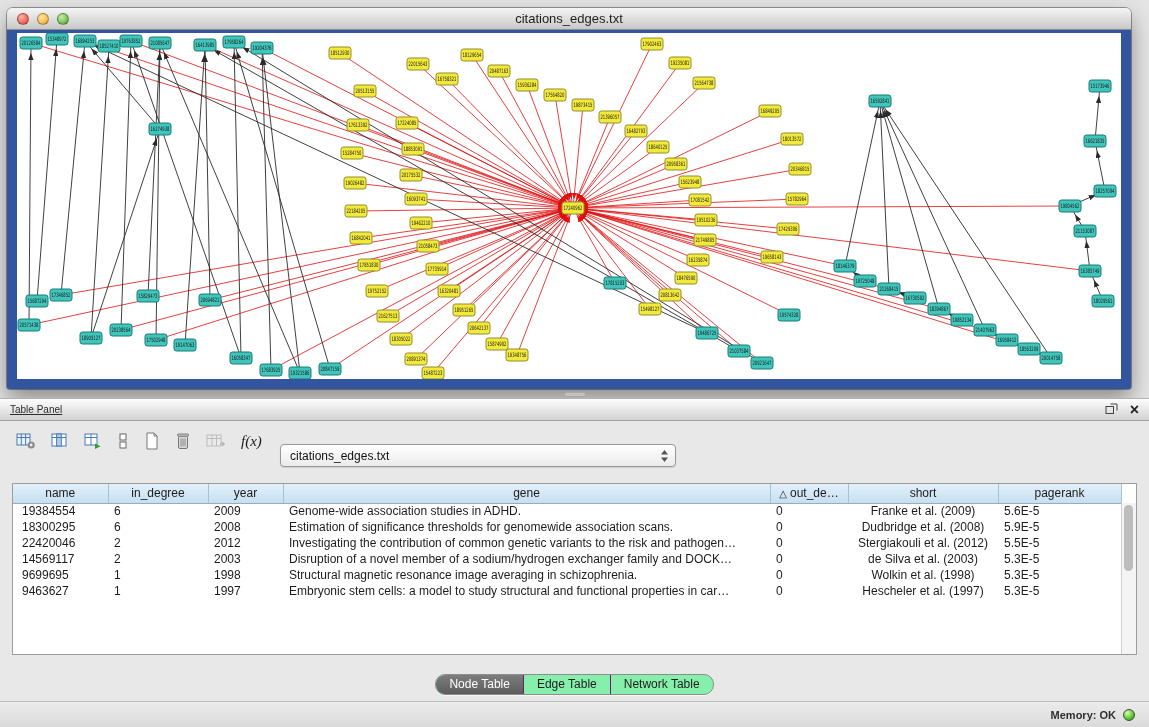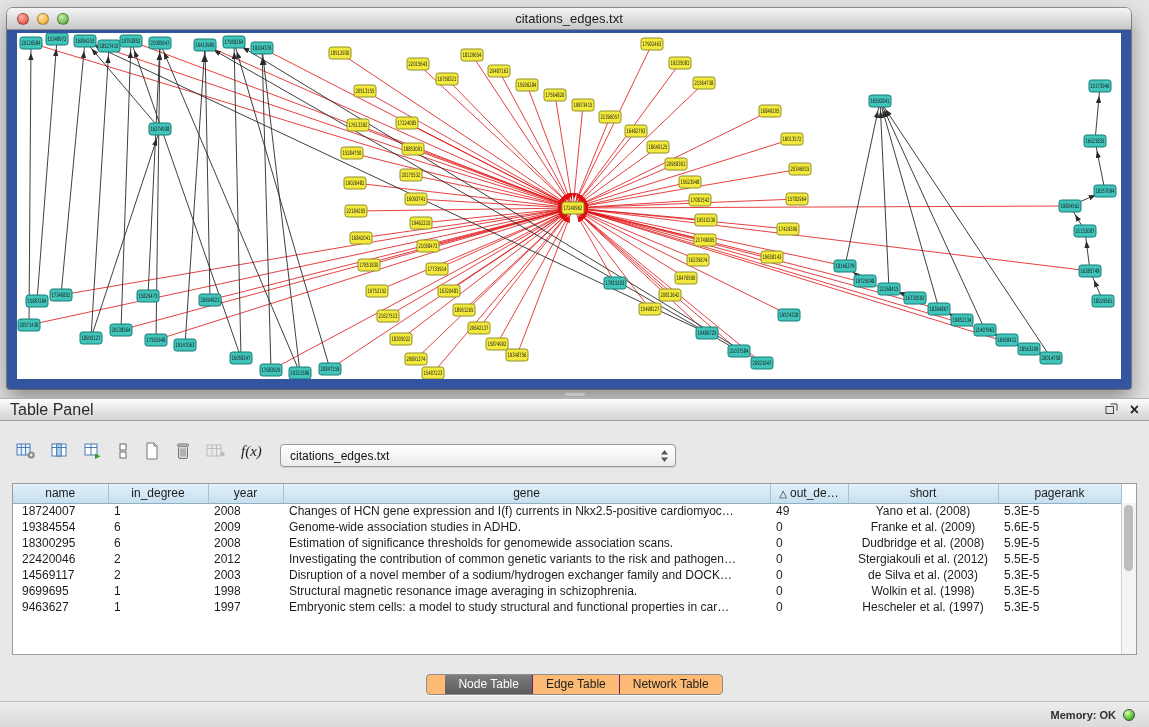--- a/index.html
+++ b/index.html
@@ -30,26 +30,26 @@
   .canvas svg{display:block;}
   
   .splitter{position:absolute;left:564px;top:392px;width:22px;height:5px;border-radius:3px;background:#c2c2c2;border:1px solid #a8a8a8;box-sizing:border-box;}
   
   .panel-header{
     position:absolute;left:0;top:398px;width:1149px;height:23px;box-sizing:border-box;
     background:linear-gradient(#fdfdfd,#d2d2d2);
     border-top:1px solid #b2b2b2;border-bottom:1px solid #a3a3a3;
     display:flex;align-items:center;padding:0 10px;
   }
-  .panel-title{font-size:16px;color:#2c2c2c;}
+  .panel-title{font-size:10px;color:#2c2c2c;text-decoration:underline;}
   .panel-header-icons{margin-left:auto;display:flex;gap:12px;align-items:center;}
   .ph-close{font-size:16px;font-weight:bold;color:#222;line-height:12px;cursor:default;}
   .panel-body{position:absolute;left:0;top:421px;width:1149px;height:280px;background:#e8e8e8;}
   
-  .toolbar{position:absolute;left:16px;top:15px;height:30px;display:flex;align-items:center;gap:15px;}
+  .toolbar{position:absolute;left:16px;top:5px;height:30px;display:flex;align-items:center;gap:15px;}
   .tool{background:none;border:none;padding:0;margin:0;display:flex;align-items:center;cursor:default;}
   .fx{font-family:"Liberation Serif",serif;font-style:italic;font-size:15px;color:#1a1a1a;}
   .combo{
     position:absolute;left:280px;top:23px;width:396px;height:23px;box-sizing:border-box;
     background:linear-gradient(#ffffff,#ebebeb);border:1px solid #989898;border-radius:4px;
     display:flex;align-items:center;padding:0 6px 0 9px;font-size:12px;color:#111;
     box-shadow:0 1px 1px rgba(0,0,0,.1);
   }
   .combo .arrows{margin-left:auto;display:flex;}
   
@@ -67,21 +67,21 @@
   table.grid td{
     height:16px;box-sizing:border-box;padding:0 6px;overflow:hidden;white-space:nowrap;color:#1c1c1c;
   }
   table.grid td.c0{padding-left:9px;}
   table.grid td.c5{text-align:center;}
   .sort-tri{margin-right:3px;font-size:10px;}
   .vscroll{position:absolute;right:0;top:19px;bottom:0;width:14px;background:#f4f4f4;border-left:1px solid #cfcfcf;}
   .vthumb{position:absolute;left:2px;top:2px;width:9px;height:66px;border-radius:5px;background:#bdbdbd;}
   
   .tabs{position:absolute;left:0;width:1149px;top:253px;display:flex;justify-content:center;}
-  .seg{display:flex;border:1px solid #8d8d8d;border-radius:4px;overflow:hidden;background:#fdba74;box-shadow:0 1px 0 rgba(255,255,255,.7);padding-left:18px;}
+  .seg{display:flex;border:1px solid #8d8d8d;border-radius:10px;overflow:hidden;background:#86efac;box-shadow:0 1px 0 rgba(255,255,255,.7);}
   .seg .tab{padding:2px 13px 3px;font-size:12px;color:#1e1e1e;border-left:1px solid #701a75;line-height:14px;}
   .seg .tab:first-child{border-left:none;}
   .seg .tab.active{background:linear-gradient(#7d7d7d,#5c5c5c);color:#fff;}
   
   .statusbar{
     position:absolute;left:0;top:701px;width:1149px;height:26px;box-sizing:border-box;
     background:linear-gradient(#ececec,#dadada);border-top:1px solid #bdbdbd;
     display:flex;align-items:center;justify-content:flex-end;padding:0 14px;gap:7px;font-weight:bold;
   }
   .mem-label{font-size:11px;color:#2e2e2e;}
@@ -729,29 +729,20 @@
           <th>in_degree</th>
           <th>year</th>
           <th>gene</th>
           <th><span class="sort-tri">△</span><span>out_de…</span></th>
           <th>short</th>
           <th>pagerank</th>
         </tr>
       </thead>
       <tbody>
           <tr>
-            <td class="c0">18724007</td>
-            <td class="c1">1</td>
-            <td class="c2">2008</td>
-            <td class="c3">Changes of HCN gene expression and I(f) currents in Nkx2.5-positive cardiomyoc…</td>
-            <td class="c4">49</td>
-            <td class="c5">Yano et al. (2008)</td>
-            <td class="c6">5.3E-5</td>
-          </tr>
-          <tr>
             <td class="c0">19384554</td>
             <td class="c1">6</td>
             <td class="c2">2009</td>
             <td class="c3">Genome-wide association studies in ADHD.</td>
             <td class="c4">0</td>
             <td class="c5">Franke et al. (2009)</td>
             <td class="c6">5.6E-5</td>
           </tr>
           <tr>
             <td class="c0">18300295</td>

